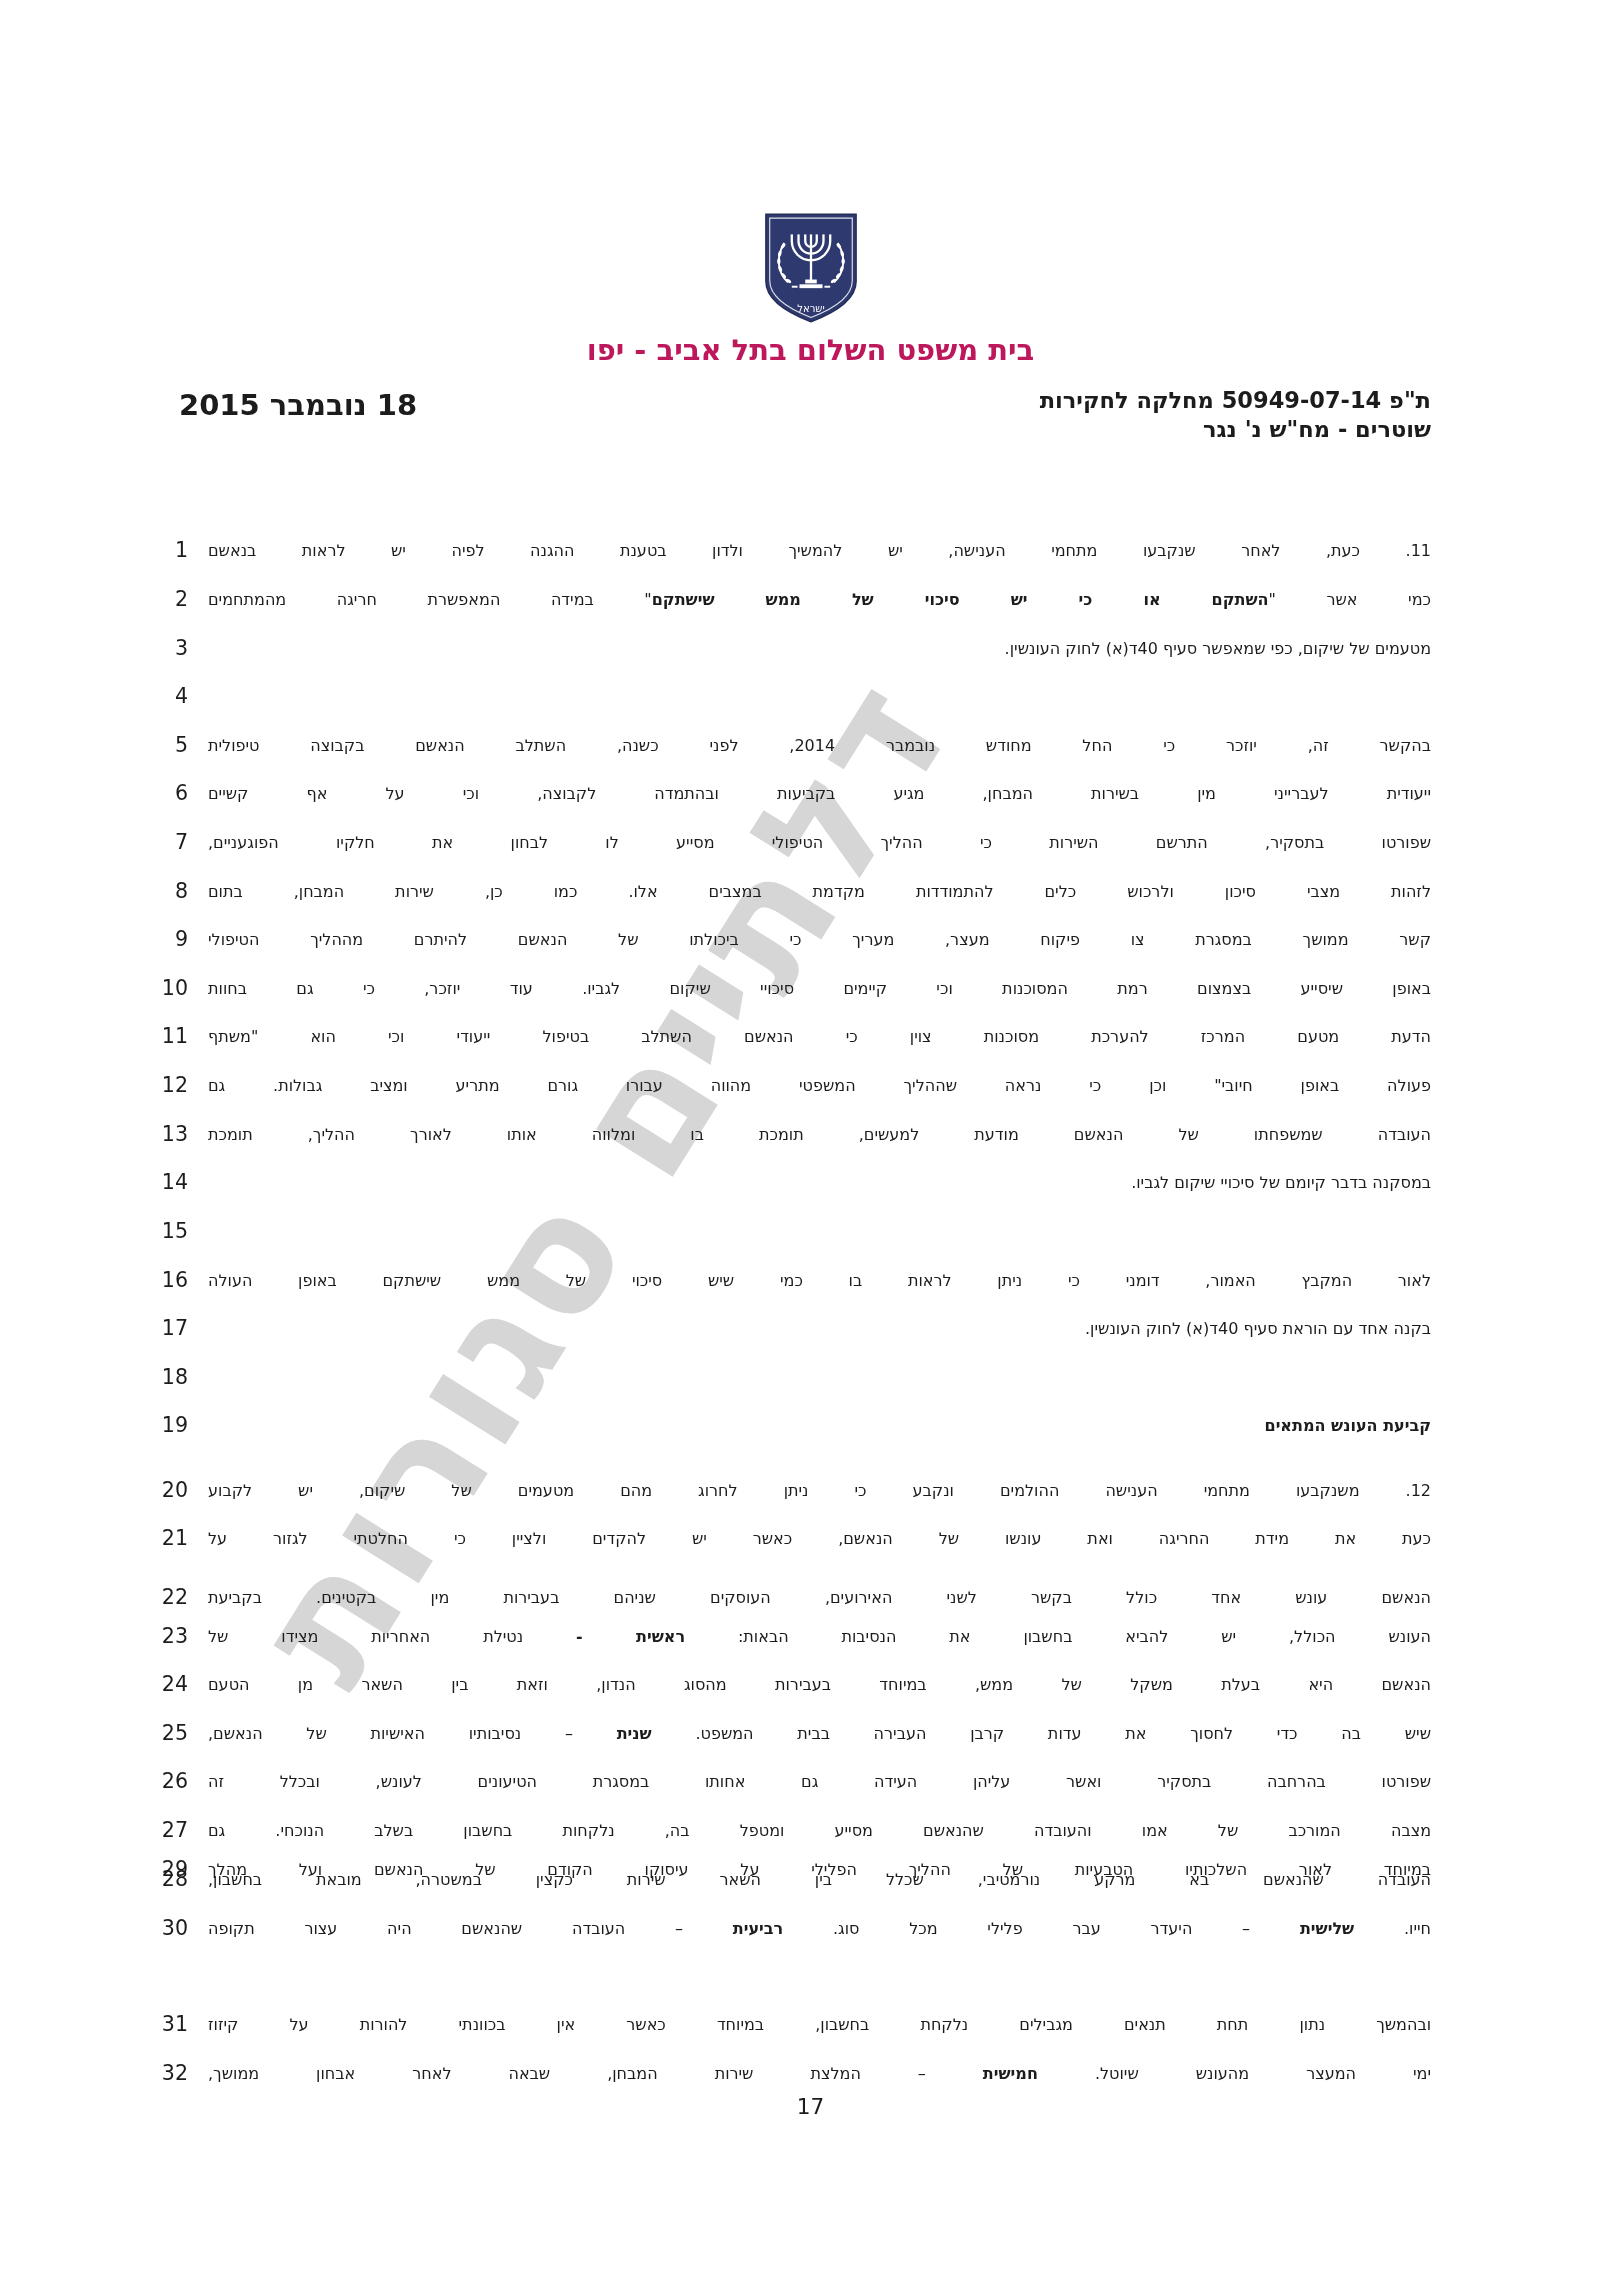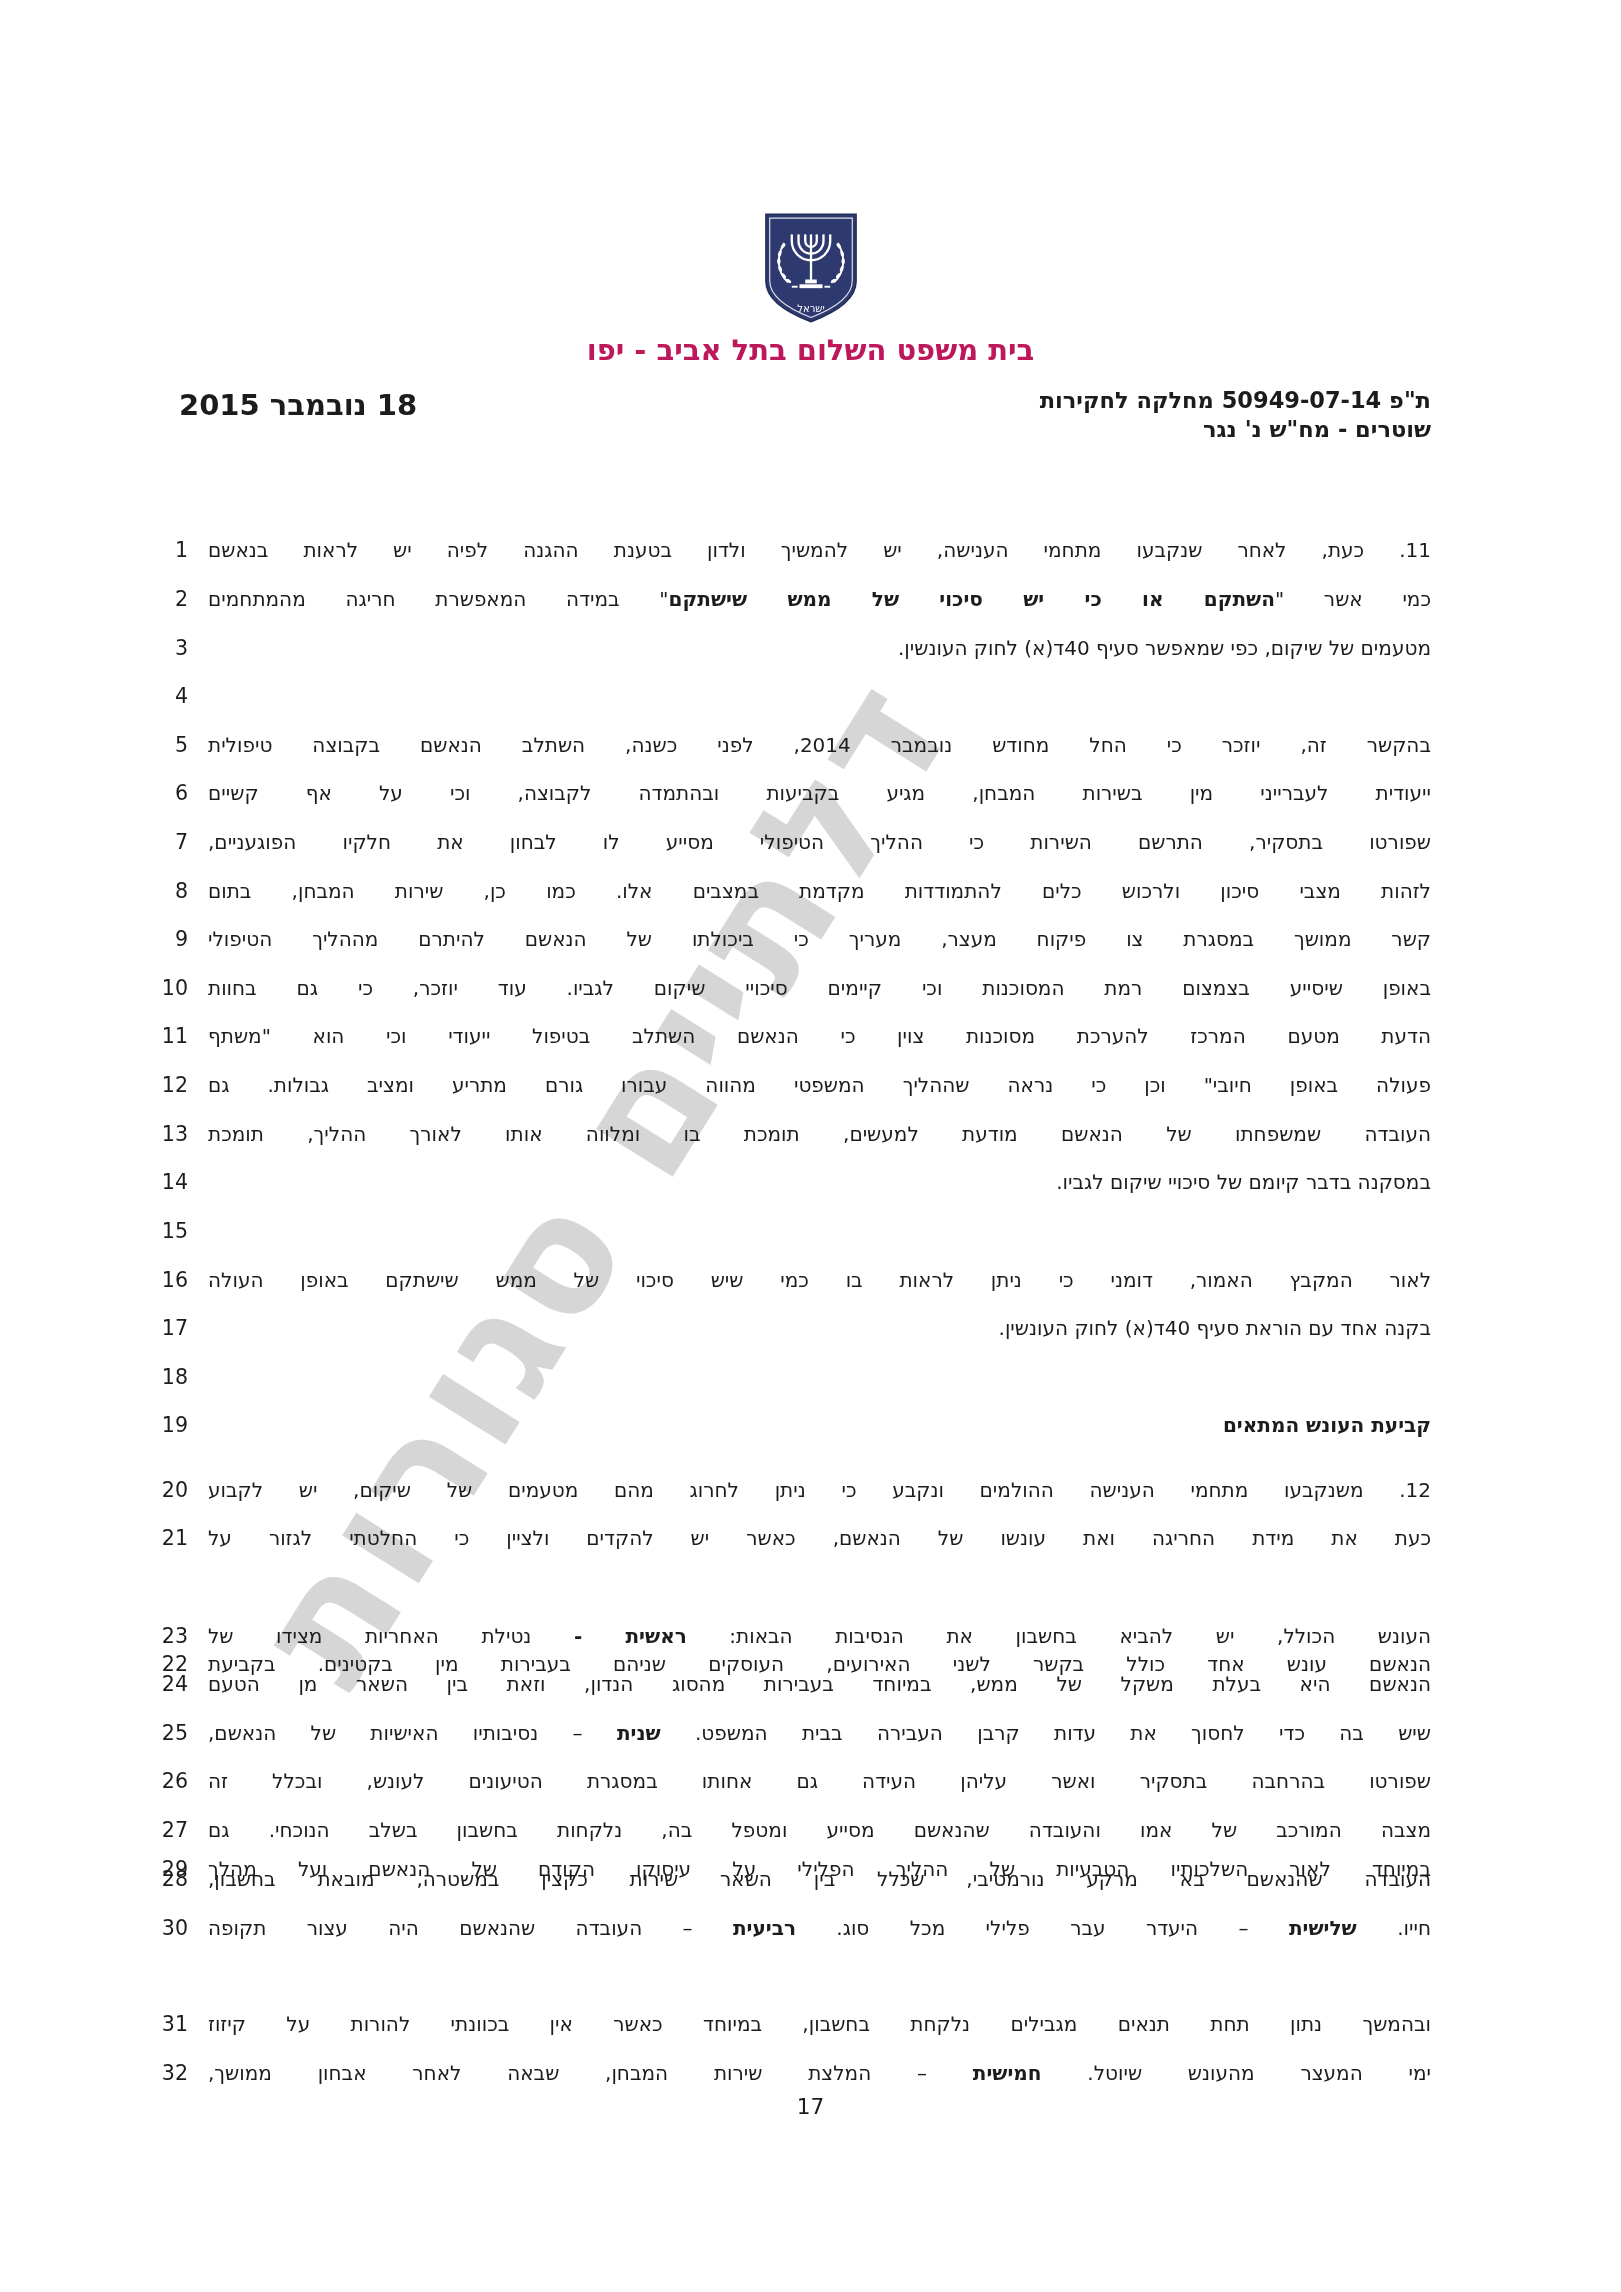--- a/index.html
+++ b/index.html
@@ -63,21 +63,21 @@
   .line-row{position:absolute;left:0;width:1274px;height:49px;}
   .line-num{
     position:absolute;left:0;top:0;width:31px;
     text-align:right;
     font-size:20.6px;
     line-height:49px;
   }
   .line-text{
     position:absolute;left:51px;right:0;top:0;
     direction:rtl;
-    font-size:20px;
+    font-size:16px;
     line-height:49px;
     white-space:normal;
   }
   .al-justify{text-align:justify;text-align-last:justify;}
   .al-right{text-align:right;text-align-last:auto;}
   .line-text .b{font-weight:bold;}
   
   .page-number{
     position:absolute;
     top:2094px;left:0;right:0;
@@ -222,21 +222,21 @@
     <div class="line-text al-right"><span class="b">קביעת העונש המתאים</span></div>
   </div>
       <div class="line-row" style="top: 1466px;">
     <span class="line-num">20</span>
     <div class="line-text al-justify"><span>12. משנקבעו מתחמי הענישה ההולמים ונקבע כי ניתן לחרוג מהם מטעמים של שיקום, יש לקבוע</span></div>
   </div>
       <div class="line-row" style="top: 1514px;">
     <span class="line-num">21</span>
     <div class="line-text al-justify"><span>כעת את מידת החריגה ואת עונשו של הנאשם, כאשר יש להקדים ולציין כי החלטתי לגזור על</span></div>
   </div>
-      <div class="line-row" style="top: 1640px;">
+      <div class="line-row" style="top: 1573px;">
     <span class="line-num">22</span>
     <div class="line-text al-justify"><span>הנאשם עונש אחד כולל בקשר לשני האירועים, העוסקים שניהם בעבירות מין בקטינים. בקביעת</span></div>
   </div>
       <div class="line-row" style="top: 1612px;">
     <span class="line-num">23</span>
     <div class="line-text al-justify"><span>העונש הכולל, יש להביא בחשבון את הנסיבות הבאות: </span><span class="b">ראשית -</span><span> נטילת האחריות מצידו של</span></div>
   </div>
       <div class="line-row" style="top: 1660px;">
     <span class="line-num">24</span>
     <div class="line-text al-justify"><span>הנאשם היא בעלת משקל של ממש, במיוחד בעבירות מהסוג הנדון, וזאת בין השאר מן הטעם</span></div>

